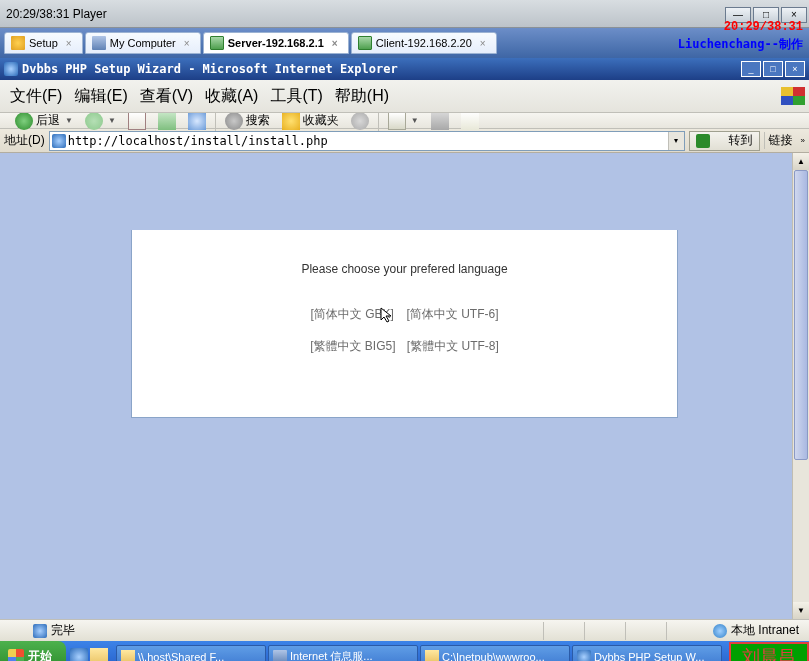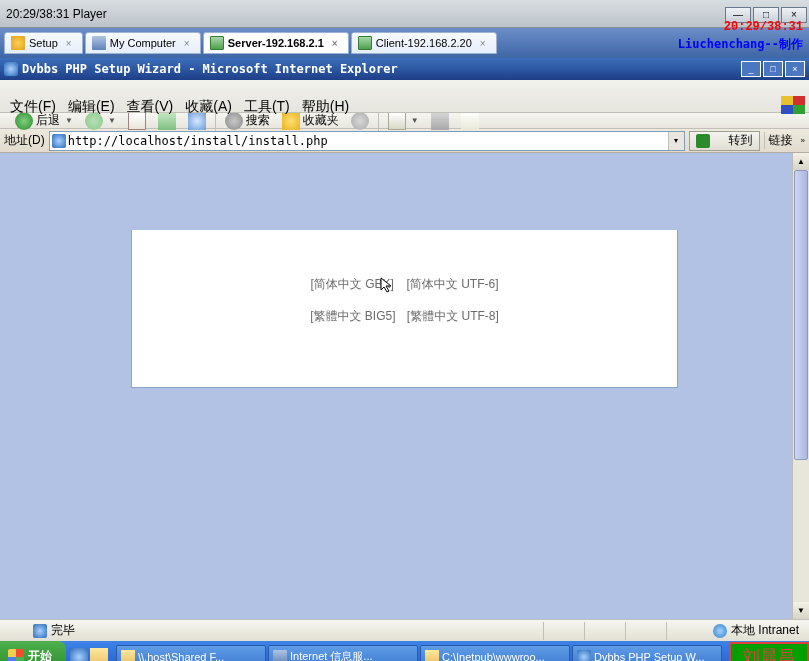--- a/index.html
+++ b/index.html
@@ -20,21 +20,21 @@
     .vm-overlay-time { position: absolute; right: 6px; top: -8px; color: #ff0000; font-family: "Courier New", monospace; font-size: 12px; font-weight: bold; }
     .vm-overlay-text { position: absolute; right: 6px; top: 8px; color: #0000ff; font-family: SimSun, monospace; font-size: 12px; font-weight: bold; }
     
     
     .ie-title { height: 22px; background: linear-gradient(#3c6fbc,#1d3f87); color: #fff; display: flex; align-items: center; padding-left: 4px; font-family: SimSun, monospace; font-size: 12px; font-weight: bold; }
     .ie-title .icon { width: 14px; height: 14px; margin-right: 4px; }
     .ie-winctrl { margin-left: auto; display: flex; padding-right: 4px; }
     .ie-winctrl button { width: 20px; height: 16px; margin-left: 2px; border: 1px solid #fff; background: #4a77c0; color: #fff; font-size: 9px; cursor: pointer; }
     
     
-    .menubar { height: 22px; background: linear-gradient(#f2f2ee,#e5e4dd); display: flex; padding: 16px 4px; font-family: SimSun, sans-serif; font-size: 14px; border-bottom: 1px solid #c0bfb8; position: relative; }
+    .menubar { height: 22px; background: linear-gradient(#f2f2ee,#e5e4dd); display: flex; align-items: center; padding: 16px 4px; font-family: SimSun, sans-serif; font-size: 16px; border-bottom: 1px solid #c0bfb8; position: relative; }
     .menubar span { padding: 2px 6px; cursor: pointer; }
     .winflag { position: absolute; right: 4px; width: 24px; height: 18px; }
     
     
     .toolbar { height: 16px; background: linear-gradient(#f6f5f0,#e8e6de); display: flex; align-items: center; padding: 0 10px; border-bottom: 1px solid #c0bfb8; gap: 2px; font-family: SimSun, sans-serif; font-size: 12px; }
     .tb-btn { display: flex; align-items: center; padding: 2px 4px; gap: 3px; cursor: pointer; border: 1px solid transparent; border-radius: 2px; }
     .tb-sep { width: 1px; height: 20px; background: #c0bfb8; margin: 0 2px; }
     .tb-ico { width: 18px; height: 18px; display: inline-block; }
     .tb-drop { font-size: 8px; color: #555; margin-left: 2px; }
     
@@ -218,20 +218,21 @@
     <span>转到</span>
   </div>
   <span class="links-btn">链接</span>
   <span style="font-size:8px;">»</span>
 </div>
 
 <div class="ie-content">
  <div class="ie-content-inner">
   <div class="wizard">
     <div class="wizard-body">
+      <div class="prompt">Please choose your prefered language</div>
       <div class="lang-row">
         <span class="lang-link">[简体中文 GBK]</span>
         <svg class="cursor-mark" width="14" height="18" style="margin-left:-22px;margin-right:6px;">
               <path d="M2 2 L2 14 L5 11 L8 16 L10 15 L7 10 L12 10 Z" fill="#fff" stroke="#000" stroke-width="1"></path>
             </svg>
         <span class="lang-link">[简体中文 UTF-6]</span>
       </div>
       <div class="lang-row">
         <span class="lang-link">[繁體中文 BIG5]</span>
         <span class="lang-link">[繁體中文 UTF-8]</span>

